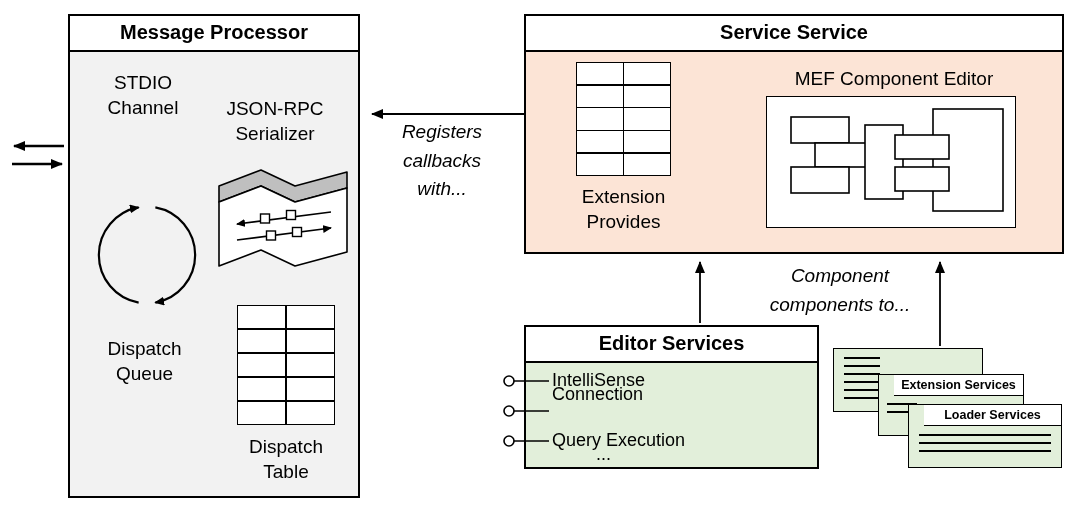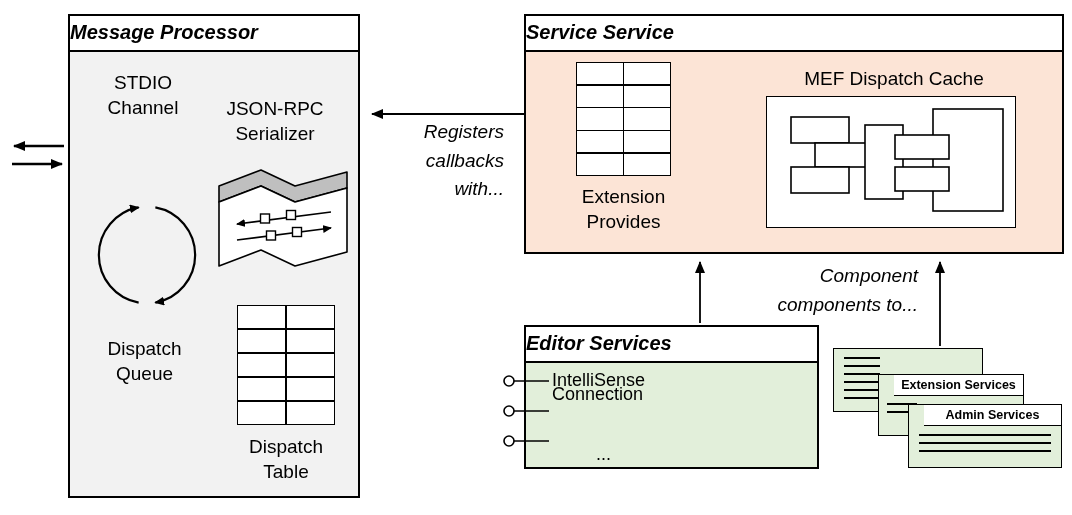--- a/index.html
+++ b/index.html
@@ -4,25 +4,25 @@
 <style>
   * { margin:0; padding:0; box-sizing:border-box; }
   html,body { background:#fff; }
   body { font-family:"Liberation Sans", sans-serif; color:#000; }
   .canvas { position:relative; width:1072px; height:515px; background:#fff; overflow:hidden; }
   .abs { position:absolute; }
   .box { position:absolute; border:2px solid #000; }
   .mp { background: var(--mp_fill, #f2f2f2); }
   .sl { background: var(--sl_fill, #fce4d6); }
   .es { background: var(--es_fill, #e2efda); }
-  .box-header { border-bottom:2px solid #000; background:#fff; text-align:left;
-                font-weight:bold; font-size:20px; padding:5px 0 6px;font-style:italic; }
+  .box-header { border-bottom:2px solid #000; background:#fff; text-align:center;
+                font-weight:bold; font-size:20px; padding:5px 0 6px; }
   .lbl { position:absolute; text-align:center; font-size:19px; line-height:1.32;
          white-space:pre-line; }
-  .annot { position:absolute; text-align:right; font-style:italic; font-size:19px;
+  .annot { position:absolute; text-align:center; font-style:italic; font-size:19px;
            line-height:1.5; white-space:pre-line; }
   .grid { position:absolute; display:grid; grid-template-columns:1fr 1fr;
           grid-template-rows:repeat(5,1fr); background:#000; gap:1.6px;
           border:1.8px solid #000; }
   .grid .cell { background:#fff; }
   .mefbox { position:absolute; background:#fff; border:1.8px solid #000; }
   .es-item { position:absolute; font-size:18px; }
   .card { position:absolute; background: var(--card_fill, #e2efda); border:1.8px solid #000; }
   .card-title { background:#fff; border-bottom:1.8px solid #000; font-weight:bold;
                 font-size:12.5px; text-align:center; padding:3px 0;margin-left:15px; }
@@ -100,61 +100,62 @@
     <div class="cell"></div>
       <div class="cell"></div>
     <div class="cell"></div>
       <div class="cell"></div>
     <div class="cell"></div>
       <div class="cell"></div>
   </div>
   <div class="lbl" style="left:556px;top:184px;width:135px">Extension
 Provides</div>
 
-  <div class="lbl" style="left:770px;top:66px;width:248px">MEF Dispatch Cache</div>
+  <div class="lbl" style="left:770px;top:66px;width:248px">MEF Component Editor</div>
   <div class="mefbox" style="left:766px;top:96px;width:250px;height:132px">
     <svg width="246" height="128" viewBox="0 0 246 128">
       <g fill="#fff" stroke="#000" stroke-width="1.6">
         <rect x="166" y="12" width="70" height="102"></rect>
         <rect x="24" y="20" width="58" height="26"></rect>
         <rect x="48" y="46" width="54" height="24"></rect>
         <rect x="24" y="70" width="58" height="26"></rect>
         <rect x="98" y="28" width="38" height="74"></rect>
         <rect x="128" y="38" width="54" height="24"></rect>
         <rect x="128" y="70" width="54" height="24"></rect>
       </g>
     </svg>
   </div>
 
   <div class="box es" style="left:524px;top:325px;width:295px;height:144px">
     <div class="box-header">Editor Services</div>
   </div>
   <div class="es-item" style="left:552px;top:370px">IntelliSense</div>
   <div class="es-item" style="left:552px;top:384px">Connection</div>
+  <div class="es-item" style="left:552px;top:430px">Query Execution</div>
   <div class="es-item" style="left:596px;top:444px">...</div>
 
   <div class="card" style="left:833px;top:348px;width:150px;height:64px">
     <div class="card-lines" style="left:10px;top:8px;width:36px">
       <div class="tline"></div>
       <div class="tline"></div>
       <div class="tline"></div>
       <div class="tline"></div>
       <div class="tline"></div>
       <div class="tline"></div>
     </div>
   </div>
   <div class="card" style="left:878px;top:374px;width:146px;height:62px">
     <div class="card-title">Extension Services</div>
     <div class="card-lines" style="left:8px;top:28px;width:30px">
       <div class="tline"></div>
       <div class="tline"></div>
     </div>
   </div>
   <div class="card" style="left:908px;top:404px;width:154px;height:64px">
-    <div class="card-title">Admin Services</div>
+    <div class="card-title">Loader Services</div>
     <div class="card-lines" style="left:10px;top:29px;width:132px">
       <div class="tline"></div>
       <div class="tline"></div>
       <div class="tline"></div>
     </div>
   </div>
 
   <div class="annot" style="left:380px;top:118px;width:124px">Registers
 callbacks
 with...</div>

